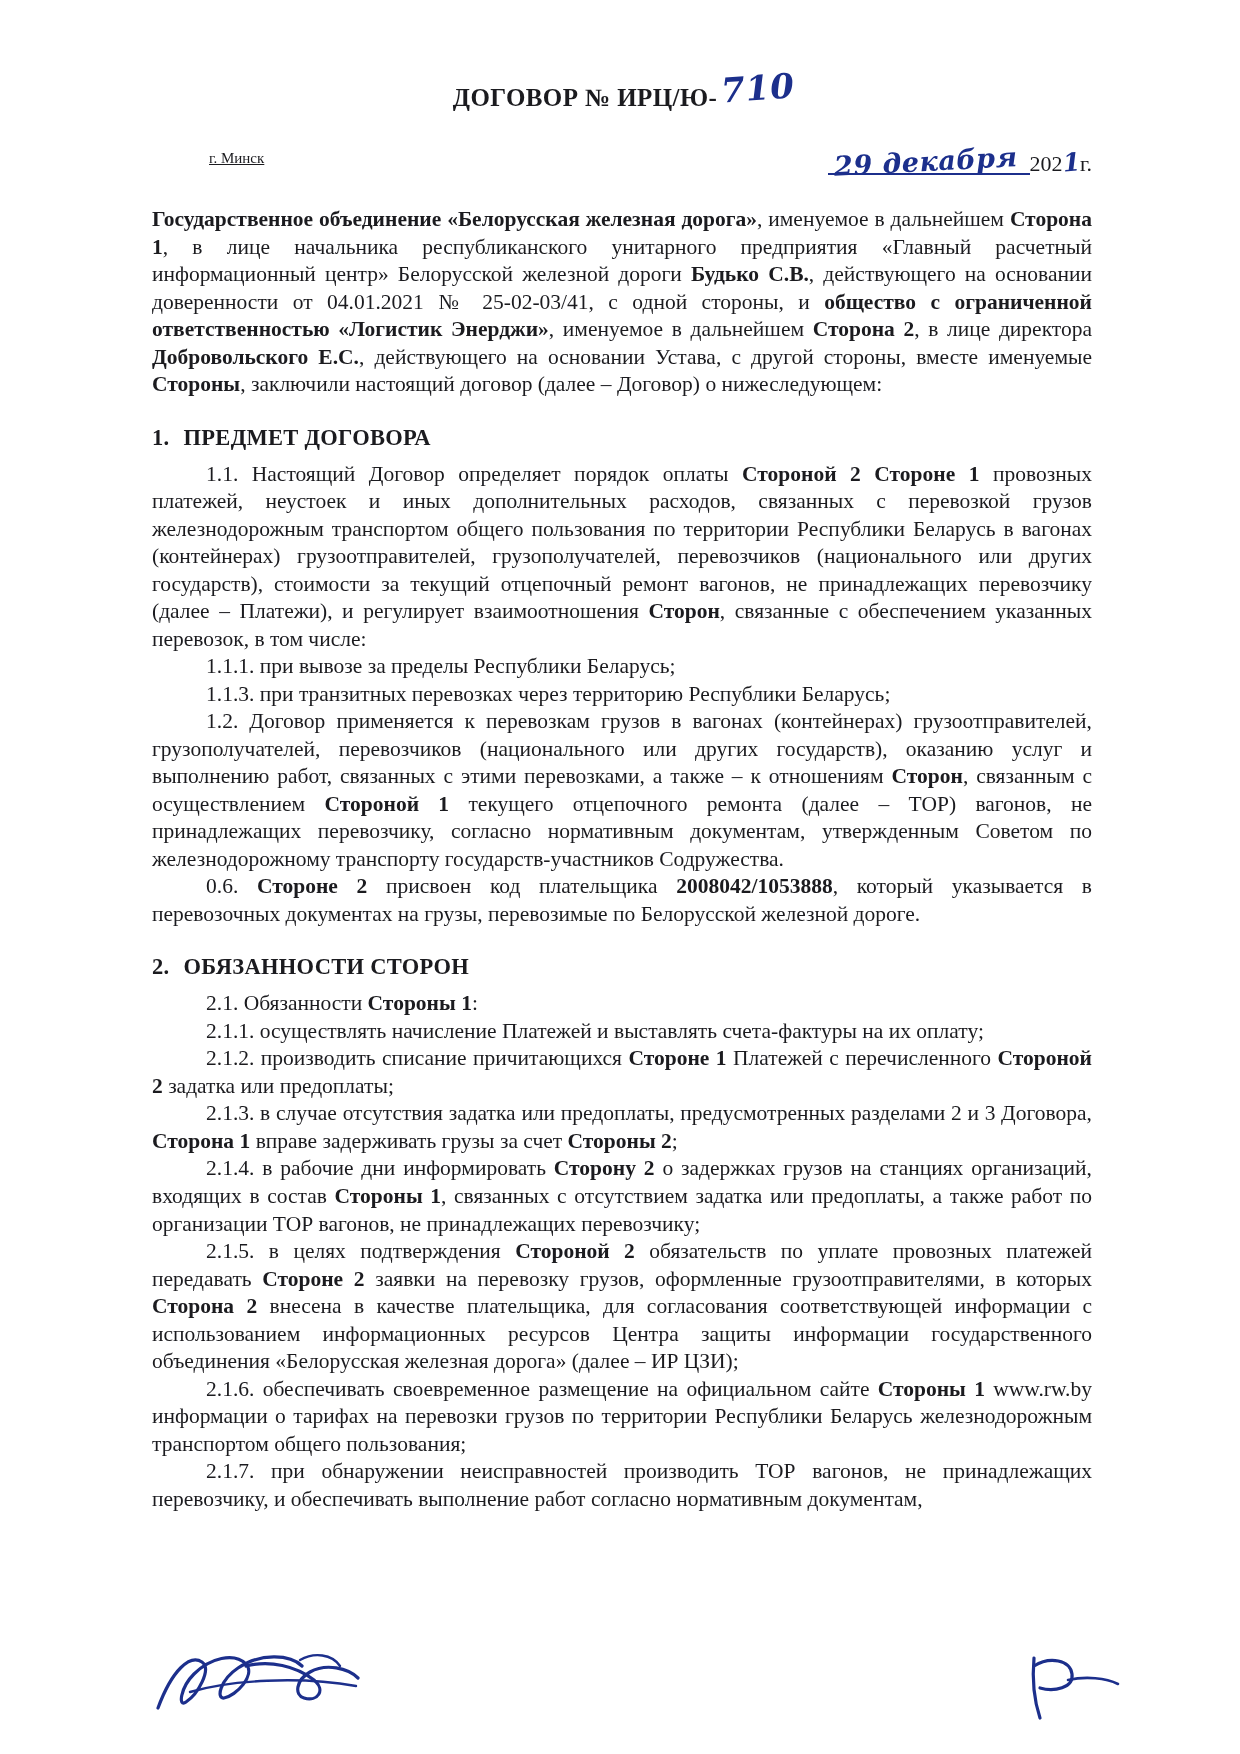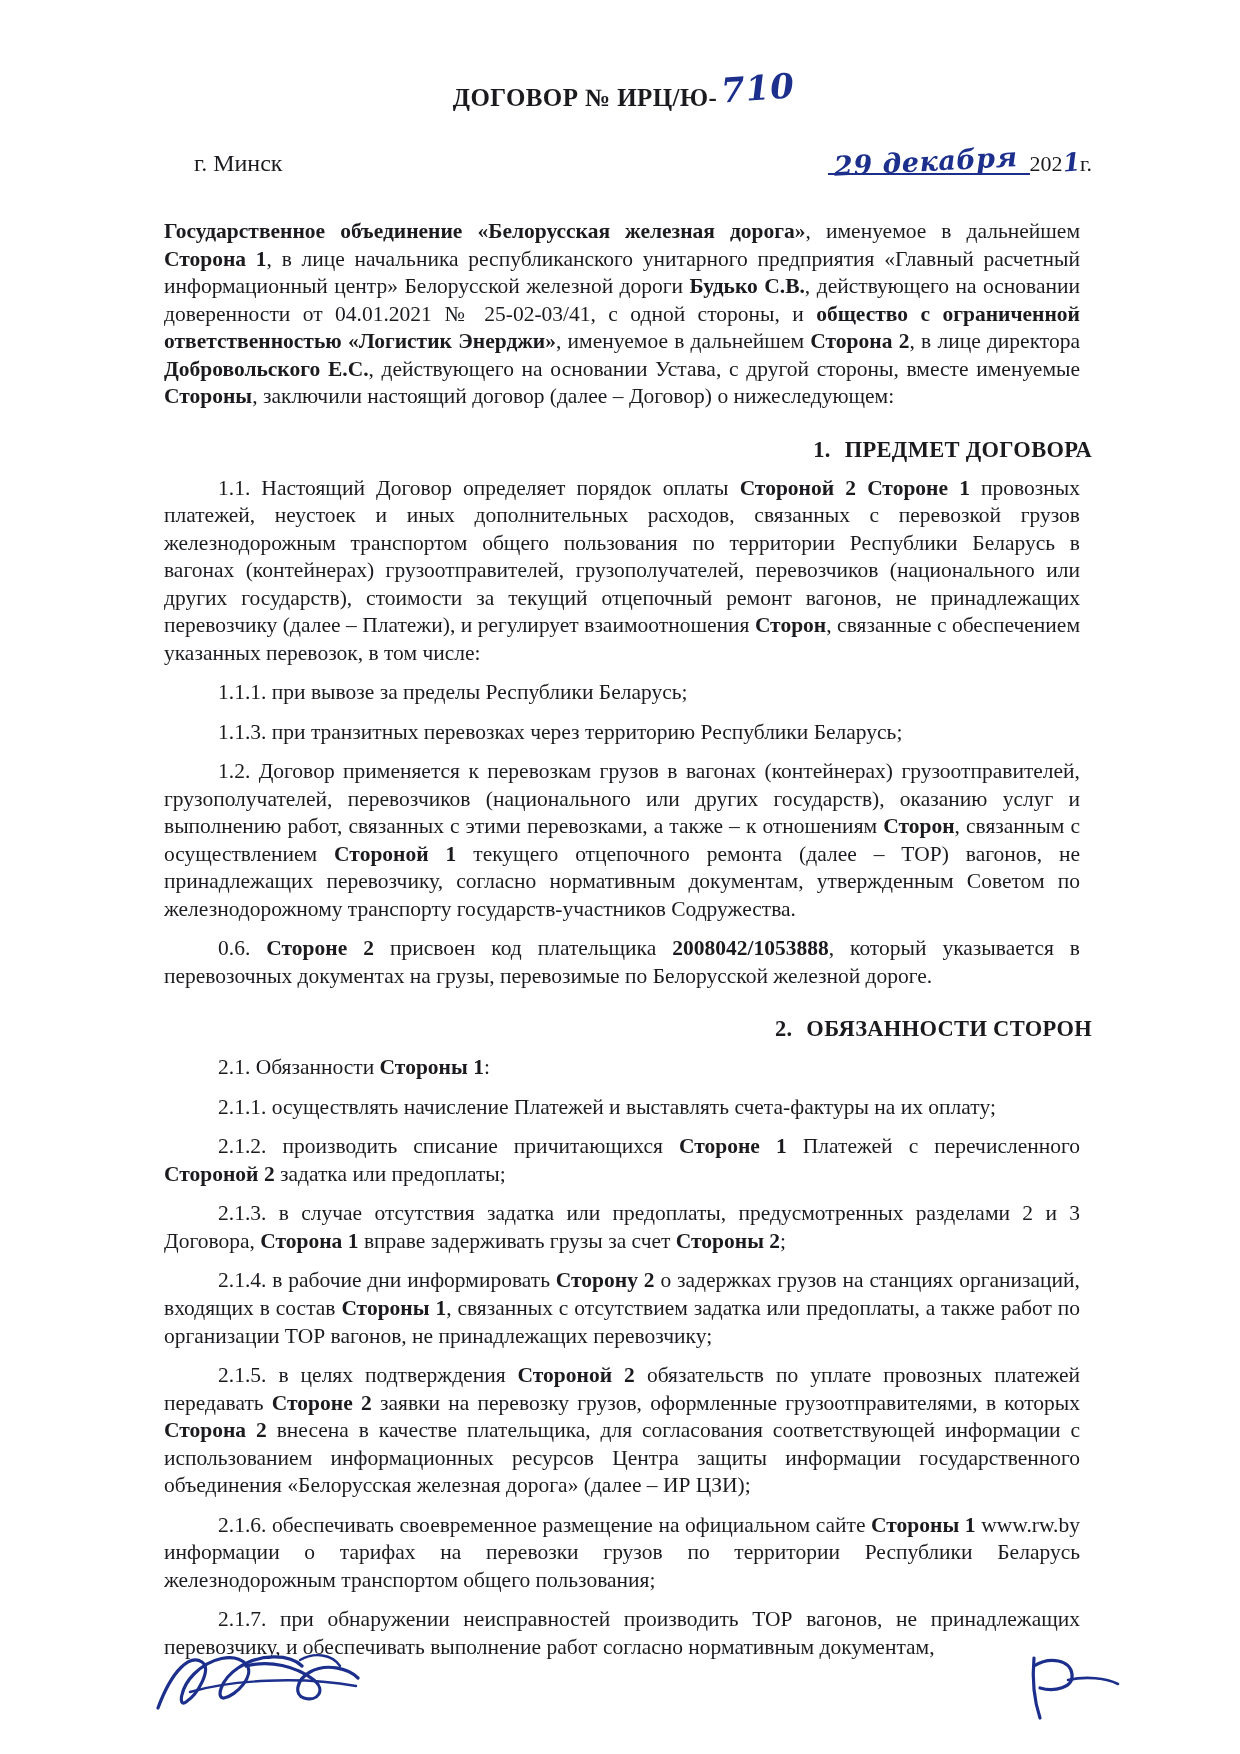--- a/index.html
+++ b/index.html
@@ -43,23 +43,24 @@
     transform: rotate(-4deg);
     display: inline-block;
   }
   .cityline {
     position: relative;
     height: 46px;
     margin-top: 24px;
   }
   .city {
     position: absolute;
-    left: 42px;
+    left: 57px;
     top: 12px;
-    font-size: 24px;
+    font-size: 15px;
+    text-decoration: underline;
   }
   .dateline {
     position: absolute;
     right: 0;
     top: 8px;
     font-size: 22px;
     white-space: nowrap;
   }
   .date-hand {
     font-family: "DejaVu Serif", serif;
@@ -83,32 +84,32 @@
   }
   .date-underline {
     position: absolute;
     left: 0;
     bottom: 2px;
     height: 2px;
     background: #1c2f8c;
     width: 100%;
   }
   p {
-    margin: 12px;
+    margin: 0;
     font-size: 21.5px;
     line-height: 1.28;
     text-align: justify;
     text-justify: inter-word;
   }
   .ind {
     text-indent: 54px;
   }
   b { font-weight: bold; }
   .section {
-    text-align: right;
+    text-align: left;
     font-weight: bold;
     font-size: 22.5px;
     margin: 26px 0 10px 0;
     letter-spacing: 0.3px;
   }
   .section .numnum { margin-right: 14px; }
   .gap { height: 22px; }
   .sign-left {
     position: absolute;
     left: 150px;

